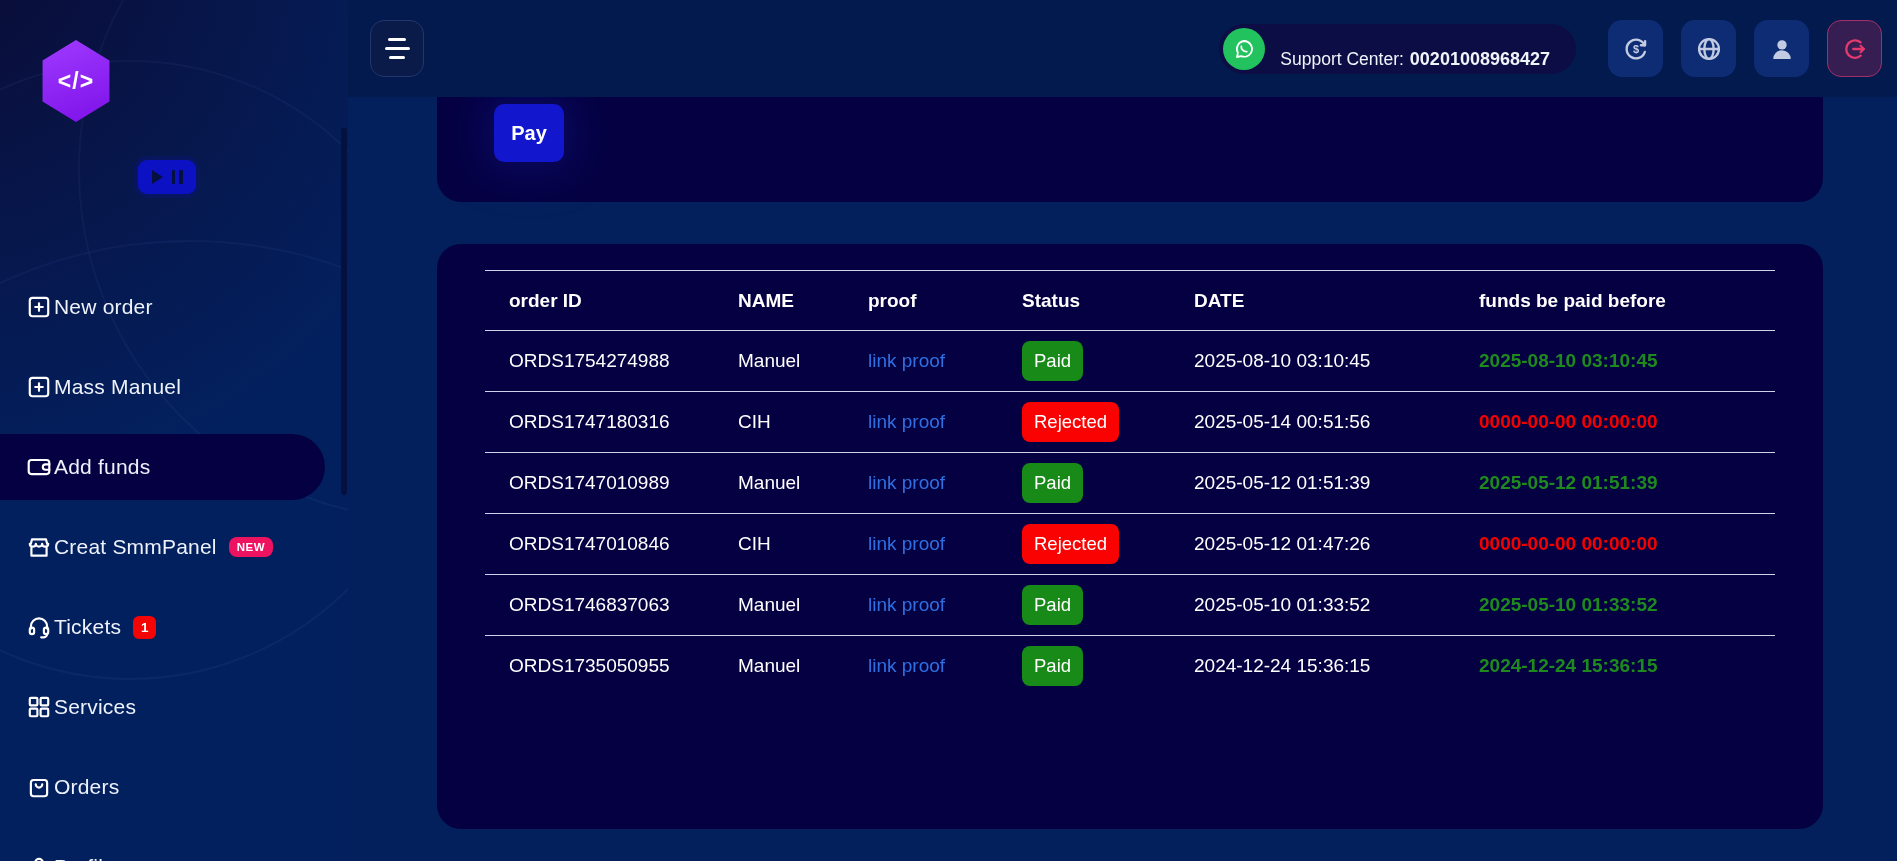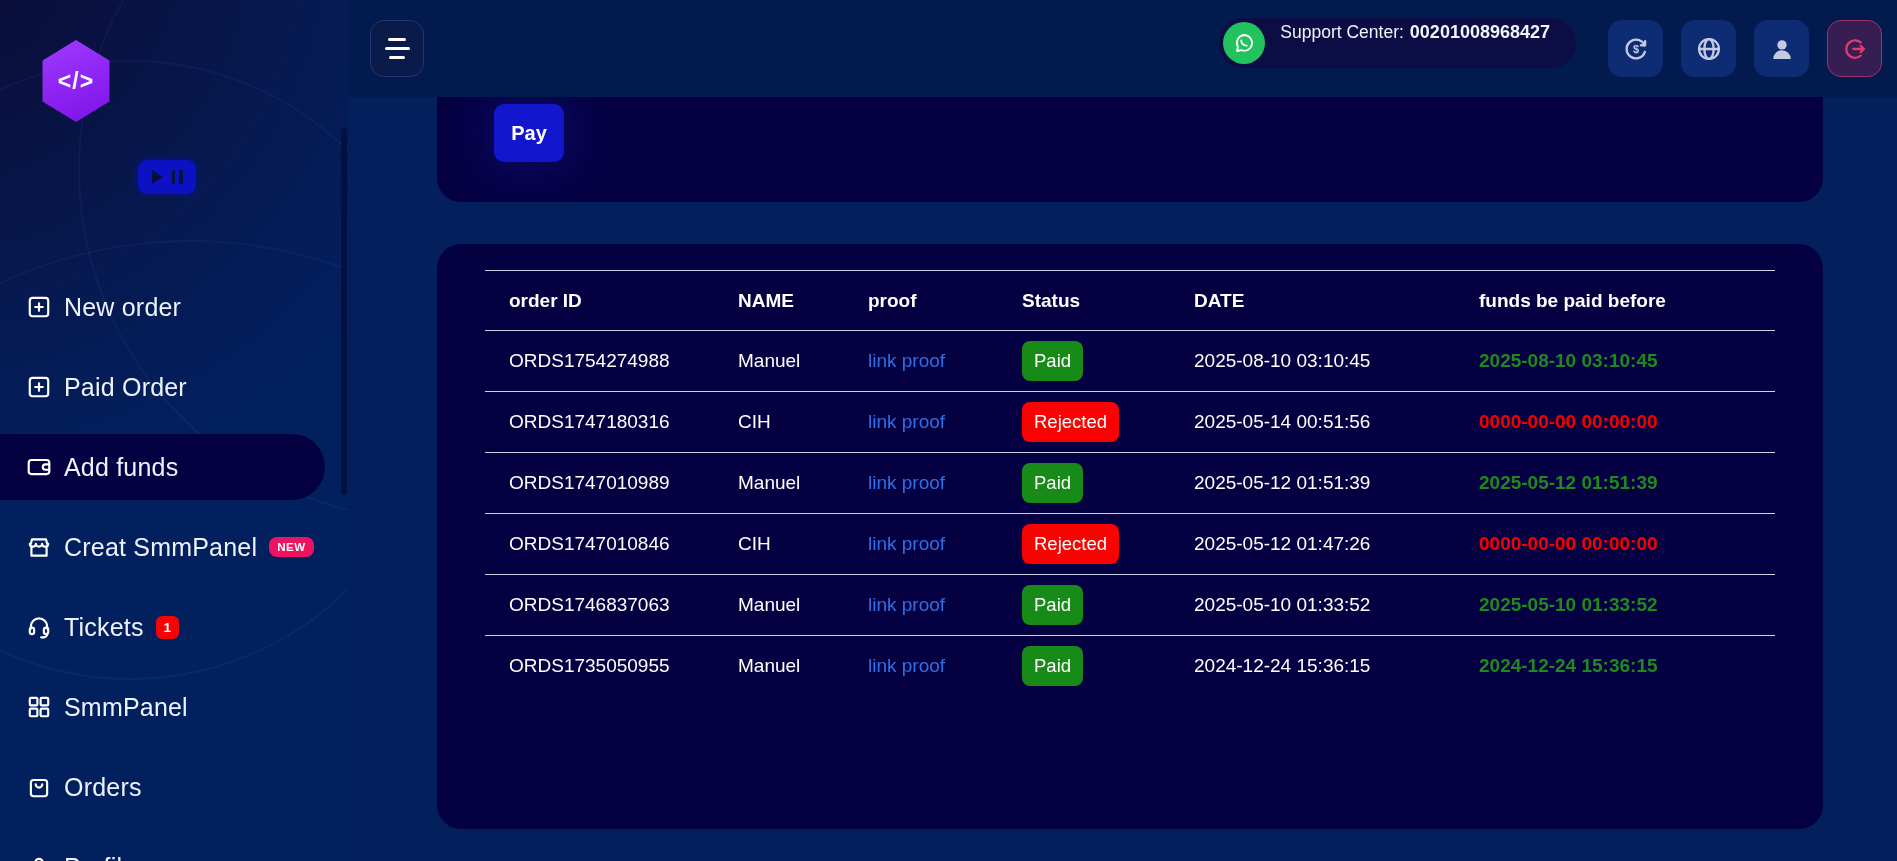--- a/index.html
+++ b/index.html
@@ -39,39 +39,39 @@
   .pause-bars{display:flex;gap:4px}
   .pause-bars i{display:block;width:3.5px;height:14px;background:#041040;border-radius:1px}
 
   .nav{position:absolute;left:0;top:267px;right:0}
   .nav-item{position:relative;height:80px;display:flex;align-items:center;padding-left:26px;cursor:pointer}
   .nav-item.active::before{content:"";position:absolute;left:0;right:23px;top:7px;bottom:7px;
     background:var(--card-bg);border-radius:0 40px 40px 0}
   .nav-item>*{position:relative}
   .nav-icon{width:26px;height:26px;flex:0 0 26px}
   .nav-icon svg{width:26px;height:26px;stroke:#fff;stroke-width:2;fill:none;stroke-linecap:round;stroke-linejoin:round}
-  .nav-label{margin-left:12px;font-size:25px;color:#eef2fb;letter-spacing:.2px}
+  .nav-label{margin-left:2px;font-size:21px;color:#eef2fb;letter-spacing:.2px}
   .badge-new{margin-left:12px;background:var(--new-badge);color:#fff;font-size:11.5px;font-weight:700;
     padding:4px 8px;border-radius:8px;letter-spacing:.5px}
   .badge-count{margin-left:12px;background:var(--tickets-badge);color:#fff;font-size:13.5px;font-weight:700;
     width:23px;height:23px;border-radius:6px;display:flex;align-items:center;justify-content:center}
   .side-scrollbar{position:absolute;left:341px;top:128px;width:6px;height:367px;background:#041040;border-radius:3px}
 
   
   .topbar{position:absolute;left:348px;right:0;top:0;height:97px;background:var(--header-bg);z-index:2}
   .burger-btn{position:absolute;left:22px;top:20px;width:54px;height:57px;border:1.5px solid #23346f;
     border-radius:14px;background:#0a1b4a;display:flex;flex-direction:column;align-items:center;
     justify-content:center;gap:6px;cursor:pointer}
   .burger-btn i{display:block;height:3px;background:#fff;border-radius:2px}
   .burger-btn i:nth-child(1){width:18px}
   .burger-btn i:nth-child(2){width:25px}
   .burger-btn i:nth-child(3){width:16px}
 
-  .support-pill{position:absolute;right:321px;top:18px;height:50px;background:#0d0d45;border-radius:26px;
-    display:flex;align-items:flex-start;padding:4px 26px 4px 4px;cursor:pointer}
+  .support-pill{position:absolute;right:321px;top:24px;height:50px;background:#0d0d45;border-radius:26px;
+    display:flex;align-items:flex-end;padding:4px 26px 4px 4px;cursor:pointer}
   .wa-circle{width:42px;height:42px;border-radius:50%;background:var(--whatsapp);
     display:flex;align-items:center;justify-content:center;margin-right:15px}
   .wa-circle svg{width:24px;height:24px;stroke:#fff;fill:none;stroke-width:1.8;stroke-linecap:round;stroke-linejoin:round}
   .support-text{font-size:17.5px;color:#f2f4fb;white-space:nowrap}
   .support-text b{font-size:18px;margin-left:6px}
 
   .topbar-actions{position:absolute;right:15px;top:20px;display:flex;gap:18px}
   .icon-btn{width:55px;height:57px;border-radius:14px;background:var(--icon-button-bg);
     display:flex;align-items:center;justify-content:center;cursor:pointer}
   .icon-btn svg{width:28px;height:28px;stroke:var(--icon-color);fill:none;stroke-width:2;stroke-linecap:round;stroke-linejoin:round}
@@ -137,21 +137,21 @@
       </span>
       <span class="nav-label">New order</span>
     </div>
     <div class="nav-item">
       <span class="nav-icon">
         <svg viewBox="0 0 24 24">
             <rect x="3.5" y="3.5" width="17" height="17" rx="2.5"></rect>
             <path d="M12 8.5v7M8.5 12h7"></path>
           </svg>
       </span>
-      <span class="nav-label">Paid Order</span>
+      <span class="nav-label">Mass Manuel</span>
     </div>
     <div class="nav-item active">
       <span class="nav-icon">
         <svg viewBox="0 0 24 24">
             <rect x="2.5" y="5.5" width="19" height="13" rx="2.5"></rect>
             <path d="M21.5 9.5h-3.5a2.5 2.5 0 0 0 0 5h3.5"></path>
           </svg>
       </span>
       <span class="nav-label">Add funds</span>
     </div>
@@ -180,21 +180,21 @@
     </div>
     <div class="nav-item">
       <span class="nav-icon">
         <svg viewBox="0 0 24 24">
             <rect x="3.5" y="3.5" width="7" height="7" rx="1"></rect>
             <rect x="13.5" y="3.5" width="7" height="7" rx="1"></rect>
             <rect x="3.5" y="13.5" width="7" height="7" rx="1"></rect>
             <rect x="13.5" y="13.5" width="7" height="7" rx="1"></rect>
           </svg>
       </span>
-      <span class="nav-label">SmmPanel</span>
+      <span class="nav-label">Services</span>
     </div>
     <div class="nav-item">
       <span class="nav-icon">
         <svg viewBox="0 0 24 24">
             <rect x="4.5" y="5.5" width="15" height="15" rx="2.5"></rect>
             <path d="M9 9.5a3 3 0 0 0 6 0"></path>
           </svg>
       </span>
       <span class="nav-label">Orders</span>
     </div>

